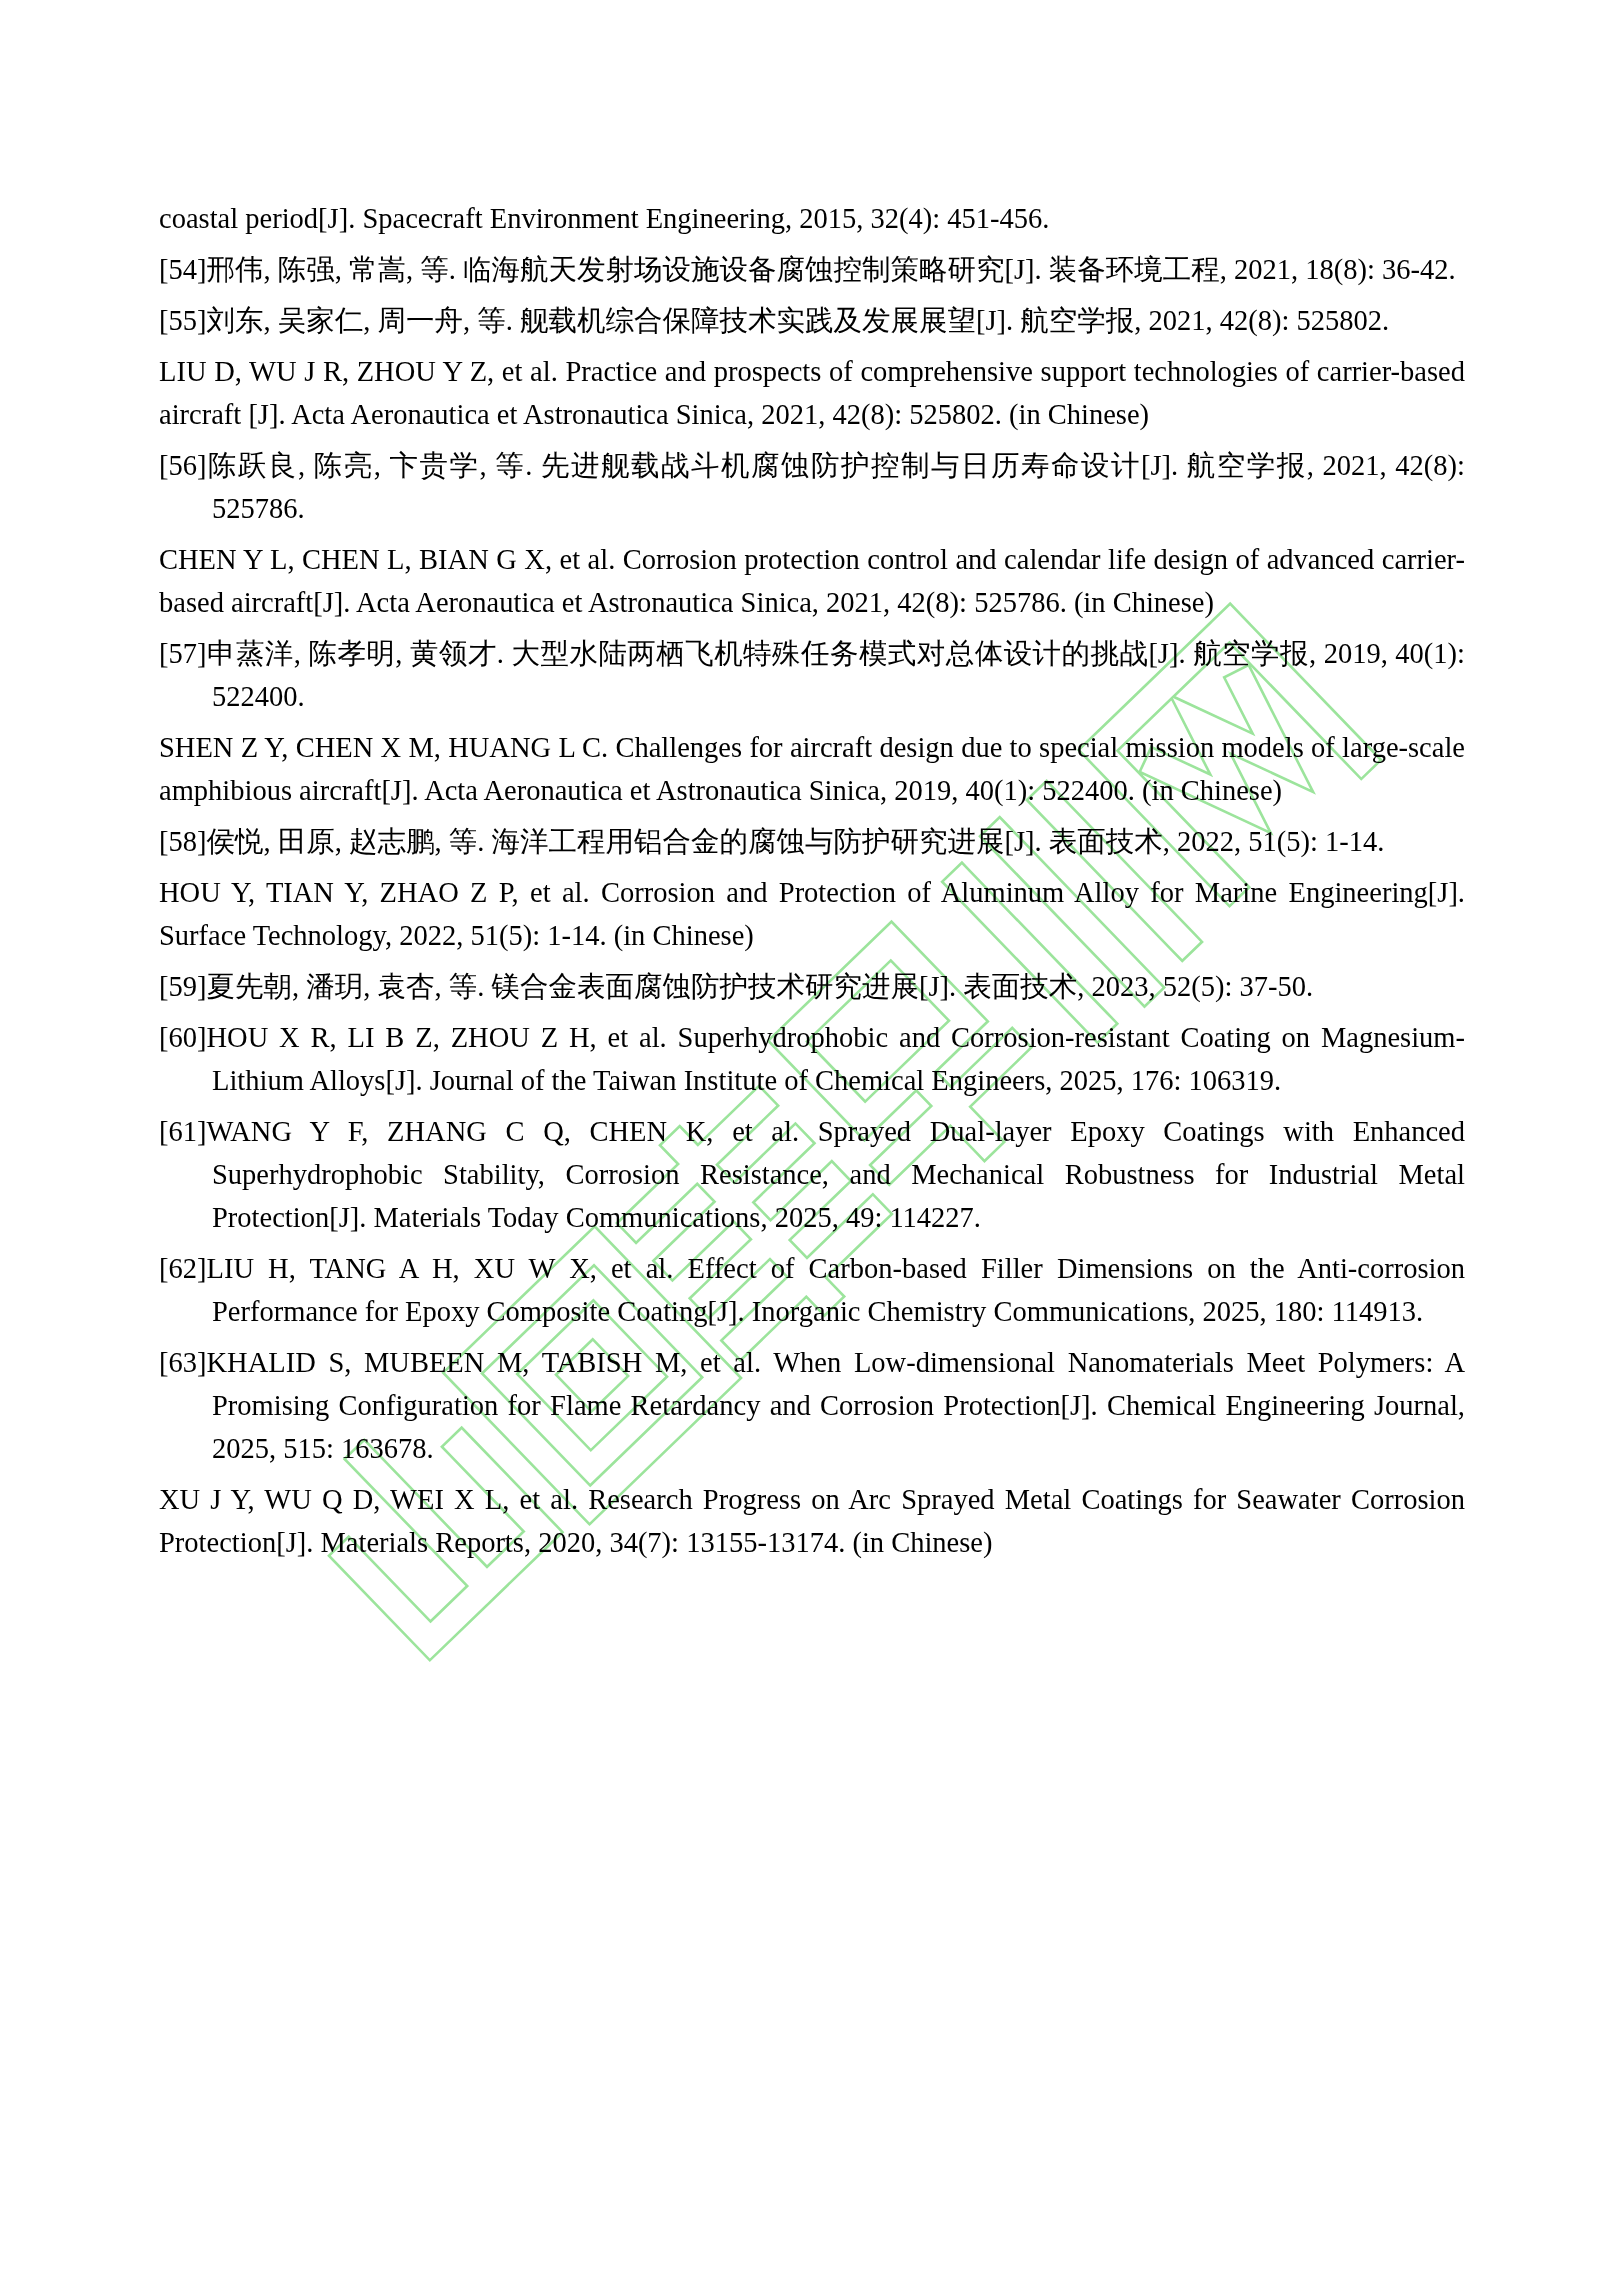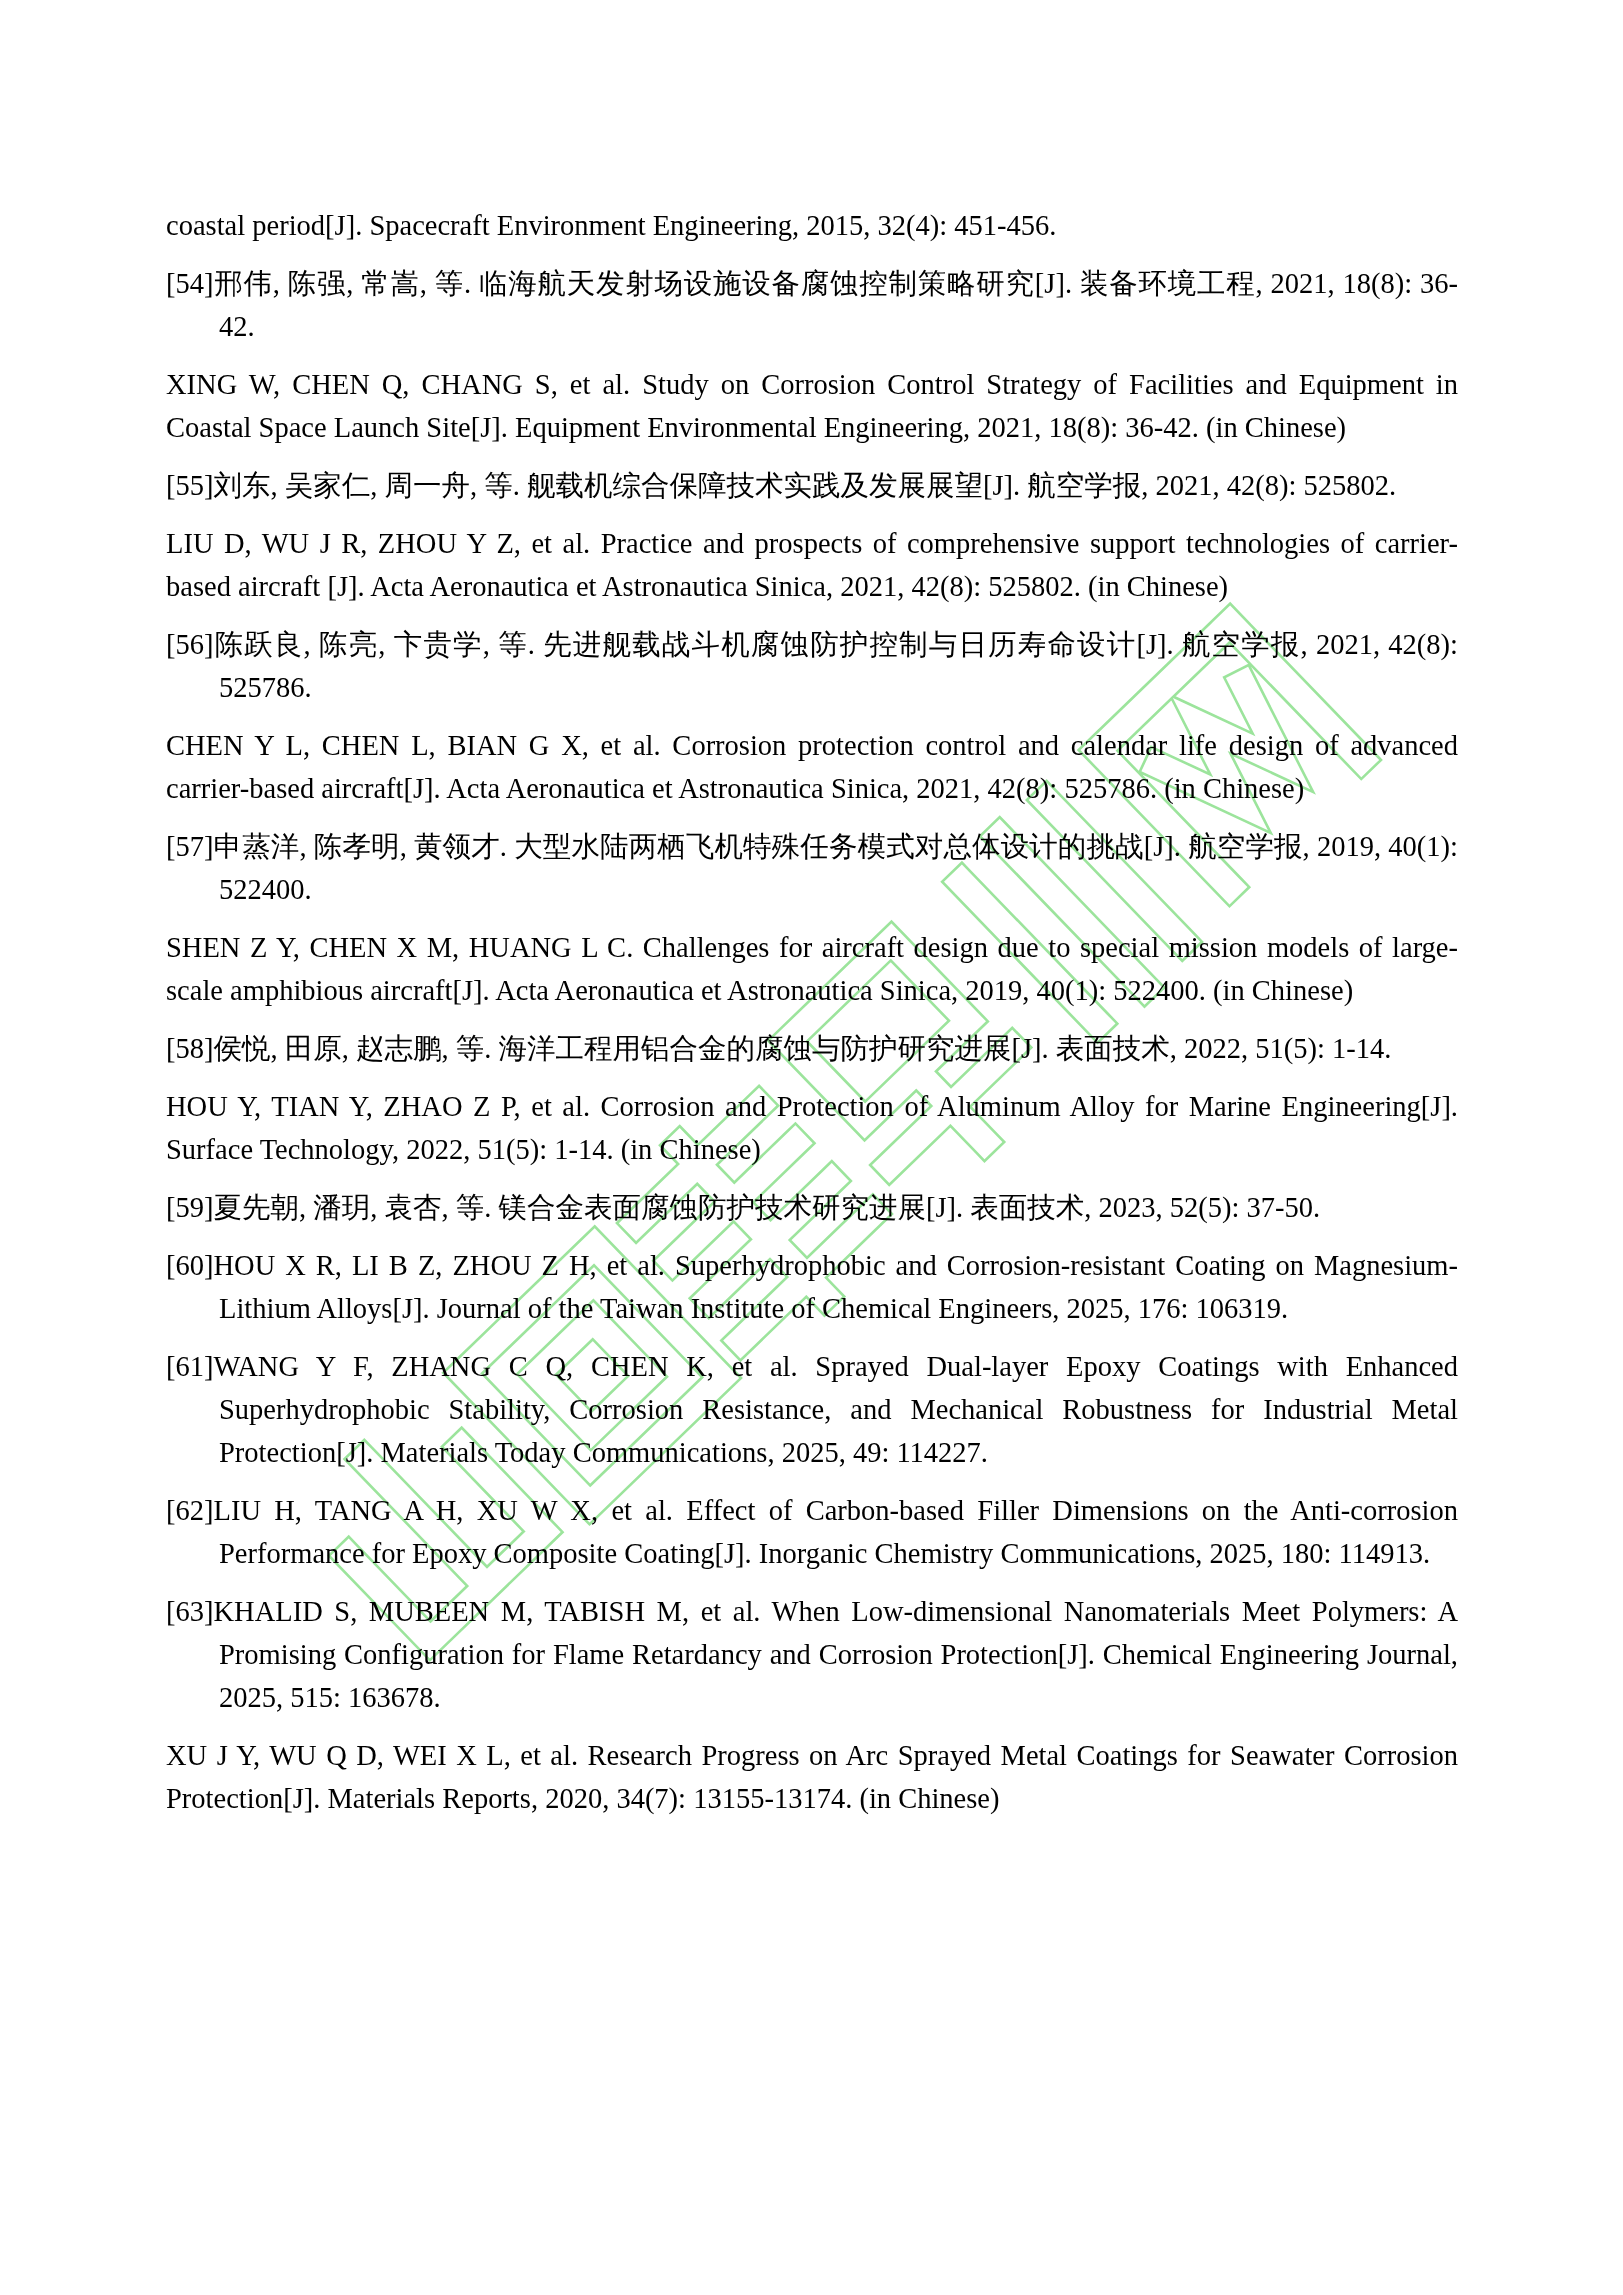--- a/index.html
+++ b/index.html
@@ -22,21 +22,21 @@
     position: absolute;
     left: 151px; top: 189px;
     width: 1322px;
     z-index: 1;
     color: var(--text-color, #000000);
     font-size: 28.5px;
     line-height: 43px;
     text-align: justify;
     text-justify: inter-word;
   }
-  #refs p { margin: 15px; }
+  #refs p { margin: 8px; }
   p.hanging { padding-left: 53px; text-indent: -53px; font-family: Liberation Serif, serif; }
   p.indent  { margin-left: 53px; }
 </style>
 </head>
 <body style="background: rgb(255, 255, 255);">
 
 <svg id="watermark" viewBox="0 0 2481 3508" xmlns="http://www.w3.org/2000/svg" aria-hidden="true">
   <defs>
     <path id="wm-glyphs" d="
       M -970 -60 V 120 H -730 V -60
@@ -62,21 +62,20 @@
   <g transform="translate(1272,1748) rotate(-44)" fill="none" stroke-linecap="square" stroke-linejoin="miter">
     <use href="#wm-glyphs" class="wm-outer" stroke-width="46"></use>
     <use href="#wm-glyphs" class="wm-inner" stroke-width="38"></use>
   </g>
 </svg>
 
 <main>
   <section id="refs">
       <p class="indent">coastal period[J]. Spacecraft Environment Engineering, 2015, 32(4): 451-456.</p>
       <p class="hanging">[54]邢伟, 陈强, 常嵩, 等. 临海航天发射场设施设备腐蚀控制策略研究[J]. 装备环境工程, 2021, 18(8): 36-42.</p>
-      <p class="indent">XING W, CHEN Q, CHANG S, et al. Study on Corrosion Control Strategy of Facilities and Equipment in Coastal Space Launch Site[J]. Equipment Environmental Engineering, 2021, 18(8): 36-42. (in Chinese)</p>
       <p class="hanging">[55]刘东, 吴家仁, 周一舟, 等. 舰载机综合保障技术实践及发展展望[J]. 航空学报, 2021, 42(8): 525802.</p>
       <p class="indent">LIU D, WU J R, ZHOU Y Z, et al. Practice and prospects of comprehensive support technologies of carrier-based aircraft [J]. Acta Aeronautica et Astronautica Sinica, 2021, 42(8): 525802. (in Chinese)</p>
       <p class="hanging">[56]陈跃良, 陈亮, 卞贵学, 等. 先进舰载战斗机腐蚀防护控制与日历寿命设计[J]. 航空学报, 2021, 42(8): 525786.</p>
       <p class="indent">CHEN Y L, CHEN L, BIAN G X, et al. Corrosion protection control and calendar life design of advanced carrier-based aircraft[J]. Acta Aeronautica et Astronautica Sinica, 2021, 42(8): 525786. (in Chinese)</p>
       <p class="hanging">[57]申蒸洋, 陈孝明, 黄领才. 大型水陆两栖飞机特殊任务模式对总体设计的挑战[J]. 航空学报, 2019, 40(1): 522400.</p>
       <p class="indent">SHEN Z Y, CHEN X M, HUANG L C. Challenges for aircraft design due to special mission models of large-scale amphibious aircraft[J]. Acta Aeronautica et Astronautica Sinica, 2019, 40(1): 522400. (in Chinese)</p>
       <p class="hanging">[58]侯悦, 田原, 赵志鹏, 等. 海洋工程用铝合金的腐蚀与防护研究进展[J]. 表面技术, 2022, 51(5): 1-14.</p>
       <p class="indent">HOU Y, TIAN Y, ZHAO Z P, et al. Corrosion and Protection of Aluminum Alloy for Marine Engineering[J]. Surface Technology, 2022, 51(5): 1-14. (in Chinese)</p>
       <p class="hanging">[59]夏先朝, 潘玥, 袁杏, 等. 镁合金表面腐蚀防护技术研究进展[J]. 表面技术, 2023, 52(5): 37-50.</p>
       <p class="hanging">[60]HOU X R, LI B Z, ZHOU Z H, et al. Superhydrophobic and Corrosion-resistant Coating on Magnesium-Lithium Alloys[J]. Journal of the Taiwan Institute of Chemical Engineers, 2025, 176: 106319.</p>

